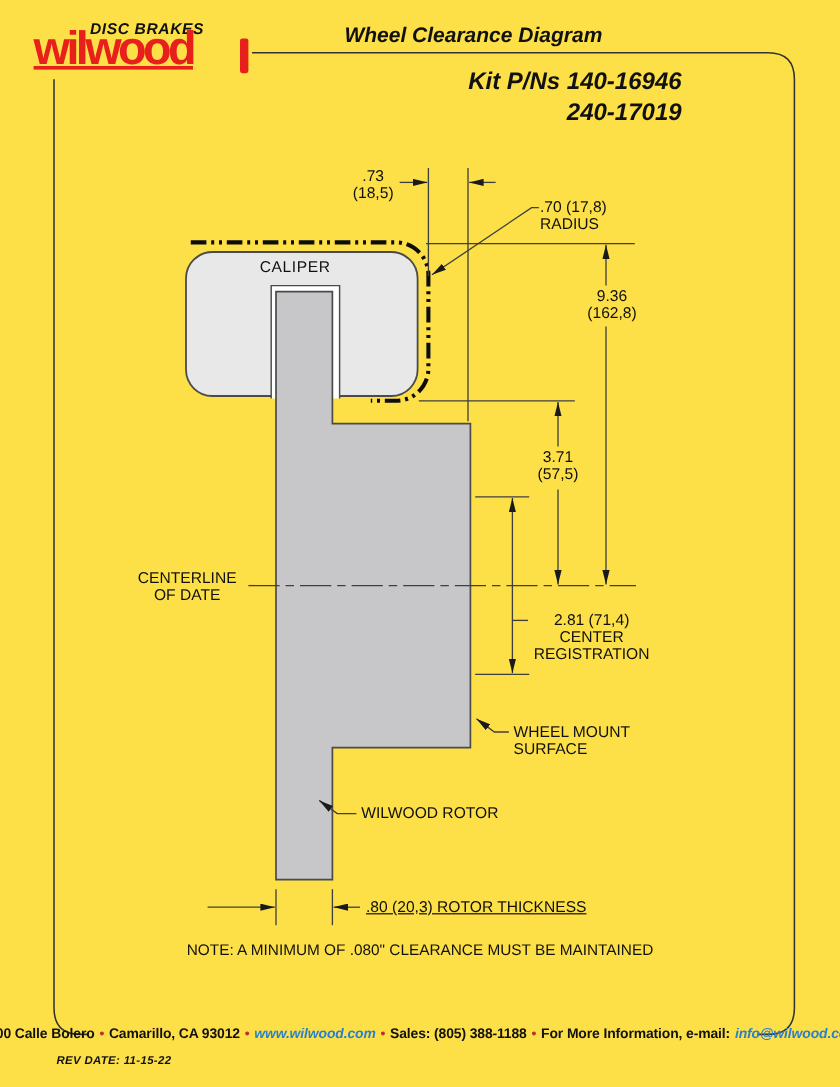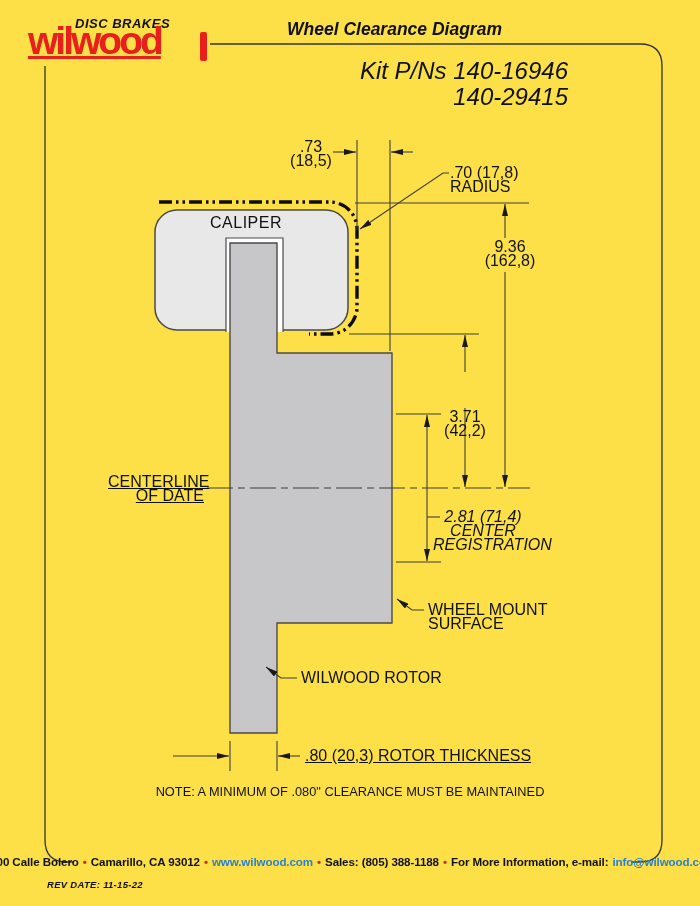--- a/index.html
+++ b/index.html
@@ -11,42 +11,42 @@
   
   .logo{position:absolute;left:28px;top:16px;width:186px;height:50px;}
   .logo-tagline{position:absolute;left:47px;top:0;font-size:13px;font-weight:bold;font-style:italic;
     letter-spacing:.5px;color:#111;white-space:nowrap;}
   .logo-brand{position:absolute;left:0;top:5px;font-size:39px;font-weight:bold;letter-spacing:-3px;
     color:#e8201c;line-height:40px;white-space:nowrap;text-decoration:underline;}
   .logo-bar{position:absolute;left:172px;top:16px;width:7px;height:29px;background:#e8201c;border-radius:2px;}
   
   .title{position:absolute;left:287px;top:19px;width:300px;
     font-size:17.5px;font-weight:bold;font-style:italic;white-space:nowrap;}
-  .kit{position:absolute;width:268px;left:300px;text-align:right;font-size:24px;font-weight:normal;
+  .kit{position:absolute;width:268px;left:300px;text-align:right;font-size:20px;font-weight:bold;
     font-style:italic;white-space:nowrap;}
   .kit1{top:57px;} .kit2{top:83px;}
   
-  .dlab{font-size:16px;line-height:14px;color:#111;white-space:nowrap;}
-  .ctr{text-align:center;} .rgt{text-align:right;text-decoration:underline;}
+  .dlab{font-size:13px;line-height:14px;color:#111;white-space:nowrap;}
+  .ctr{text-align:center;} .rgt{text-align:center;}
   .caliper-label{left:209px;top:216px;width:74px;letter-spacing:.5px;}
   .dim73{left:287px;top:140px;width:48px;}
   .radius{left:450px;top:166px;}
   .dim641{left:484px;top:240px;width:52px;}
-  .dim371{left:439px;top:374px;width:52px;margin-top:36px;}
+  .dim371{left:439px;top:374px;width:52px;}
   .centerline-label{left:108px;top:475px;width:96px;line-height:13.5px;}
-  .dim281{left:433px;top:510px;width:100px;font-style:italic;}
+  .dim281{left:443px;top:510px;width:100px;}
   .wheelmount{left:428px;top:603px;}
   .rotorlab{left:301px;top:671px;}
   .rthick{left:305px;top:749px;text-decoration:underline;}
   .note{left:105px;top:784px;width:490px;font-size:12.8px;line-height:15.5px;}
   
   .footer{position:absolute;left:45px;top:855px;width:610px;display:flex;justify-content:center;
     gap:4px;font-size:11.6px;font-weight:bold;white-space:nowrap;letter-spacing:-.1px;}
   .footer .b{color:#c03028;}
-  .footer .lnk{color:#2b7fd0;text-decoration:none;}
+  .footer .lnk{color:#2b7fd0;text-decoration:none;font-style:italic;}
   .revdate{position:absolute;left:47px;top:879px;font-size:9.5px;font-weight:bold;letter-spacing:.3px;font-style:italic;}
   svg{position:absolute;left:0;top:0;}
 </style>
 </head>
 <body>
 
 <div class="page">
 
   <svg width="700" height="906" viewBox="0 0 700 906">
     <defs>
@@ -115,42 +115,42 @@
   </svg>
 
   <div class="logo">
     <div class="logo-tagline">DISC BRAKES</div>
     <div class="logo-brand">wilwood</div>
     <div class="logo-bar"></div>
   </div>
 
   <div class="title">Wheel Clearance Diagram</div>
   <div class="kit kit1">Kit P/Ns 140-16946</div>
-  <div class="kit kit2">140-29415</div>
+  <div class="kit kit2">240-17019</div>
 
   <div class="abs dlab ctr caliper-label">CALIPER</div>
 
   <div class="abs dlab ctr dim73">
     <div>.73</div>
     <div>(18,5)</div>
   </div>
 
   <div class="abs dlab radius">
     <div>.70 (17,8)</div>
     <div>RADIUS</div>
   </div>
 
   <div class="abs dlab ctr dim641">
     <div>9.36</div>
     <div>(162,8)</div>
   </div>
 
   <div class="abs dlab ctr dim371">
     <div>3.71</div>
-    <div>(42,2)</div>
+    <div>(57,5)</div>
   </div>
 
   <div class="abs dlab rgt centerline-label">
     <div>CENTERLINE</div>
     <div>OF DATE</div>
   </div>
 
   <div class="abs dlab ctr dim281">
     <div>2.81 (71,4)</div>
     <div>CENTER</div>

